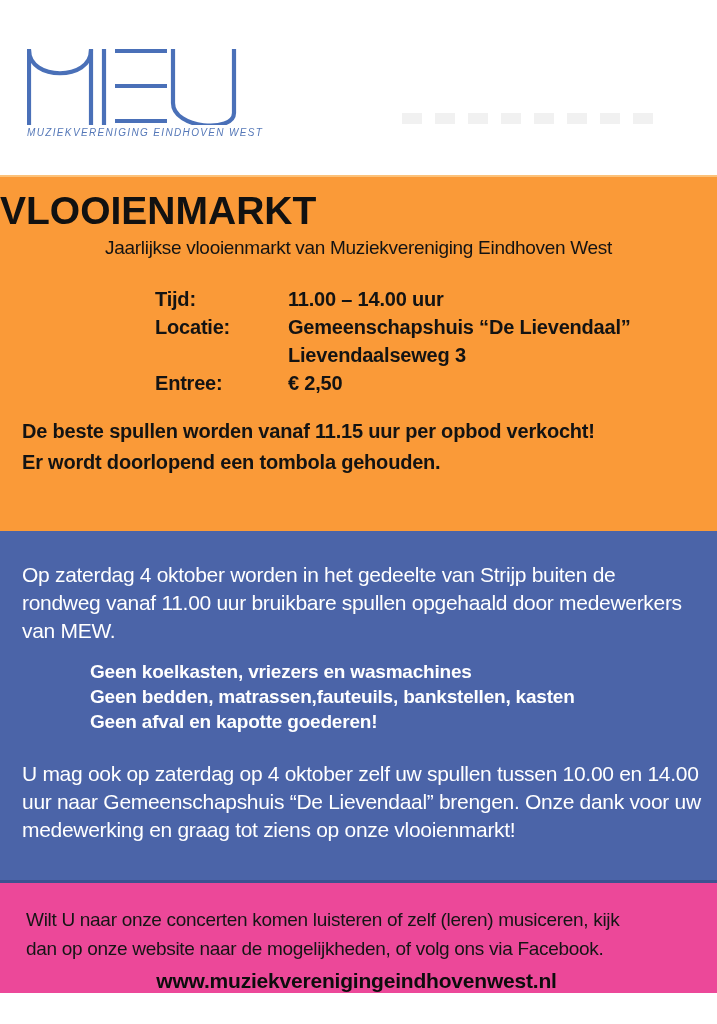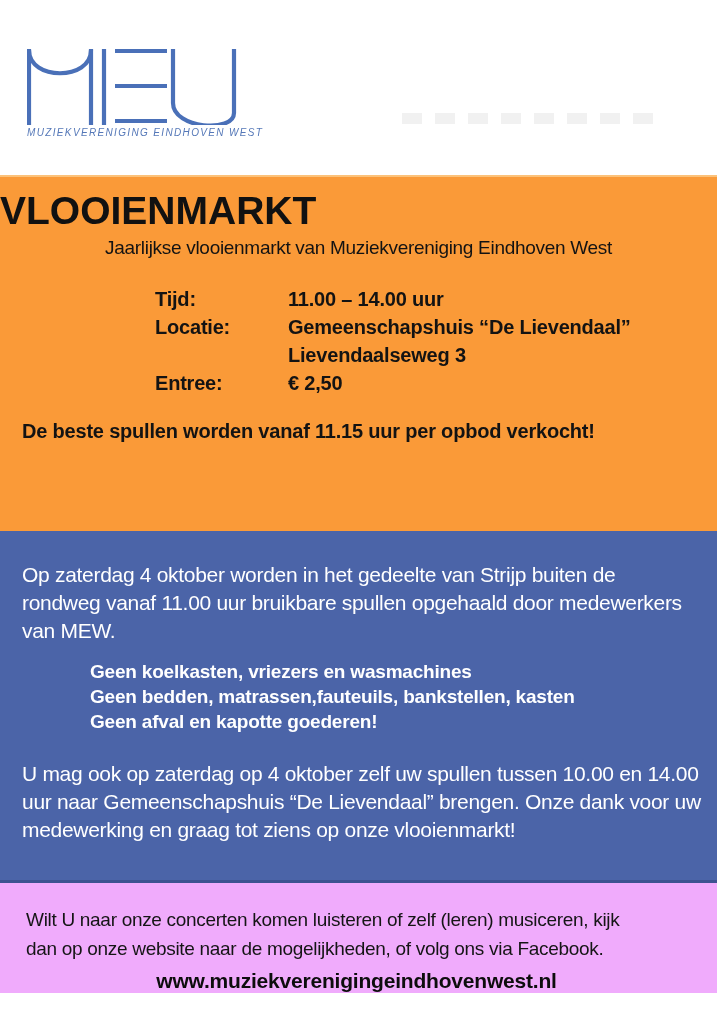--- a/index.html
+++ b/index.html
@@ -36,21 +36,21 @@
   .highlight.first{margin-top:19px;}
   
   .blue{
     height:352px;background:#4b64a8;box-sizing:border-box;
     border-bottom:3px solid #3d5291;padding:30px 20px 0 22px;color:#ffffff;
   }
   .bpara{margin:0;font-size:21px;line-height:28px;letter-spacing:-0.3px;white-space:pre;}
   .bpara.second{margin-top:26px;}
   .rules{margin:14px 0 7px 68px;font-weight:700;font-size:19px;line-height:25px;letter-spacing:-0.2px;}
   
-  .footer{padding:22px 30px 0 26px;background:#f0abfc;}
+  .footer{padding:22px 30px 0 26px;background:#ec4899;}
   .footer-text{margin:0;font-size:19px;line-height:29px;letter-spacing:-0.3px;white-space:pre;color:#151515;}
   .website{margin-top:6px;text-align:center;font-weight:700;font-size:21px;letter-spacing:-0.2px;color:#0d0d0d;}
 </style>
 </head>
 <body>
 
 <div class="page">
 
   <header class="header">
     <svg class="logo-mark" width="212" height="78" viewBox="0 0 212 78" fill="none" stroke="#4a70b8" stroke-width="4.2" aria-label="MEW">
@@ -88,20 +88,21 @@
           <div>Lievendaalseweg 3</div>
         </div>
       </div>
       <div class="detail-row">
         <div class="detail-label">Entree:</div>
         <div class="detail-value">€ 2,50</div>
       </div>
     </div>
 
     <p class="highlight first">De beste spullen worden vanaf 11.15 uur per opbod verkocht!</p>
+    <p class="highlight">Er wordt doorlopend een tombola gehouden.</p>
   </section>
 
   <section class="blue">
     <p class="bpara">Op zaterdag 4 oktober worden in het gedeelte van Strijp buiten de
 rondweg vanaf 11.00 uur bruikbare spullen opgehaald door medewerkers
 van MEW.</p>
     <div class="rules">
       <div>Geen koelkasten, vriezers en wasmachines</div>
       <div>Geen bedden, matrassen,fauteuils, bankstellen, kasten</div>
       <div>Geen afval en kapotte goederen!</div>

